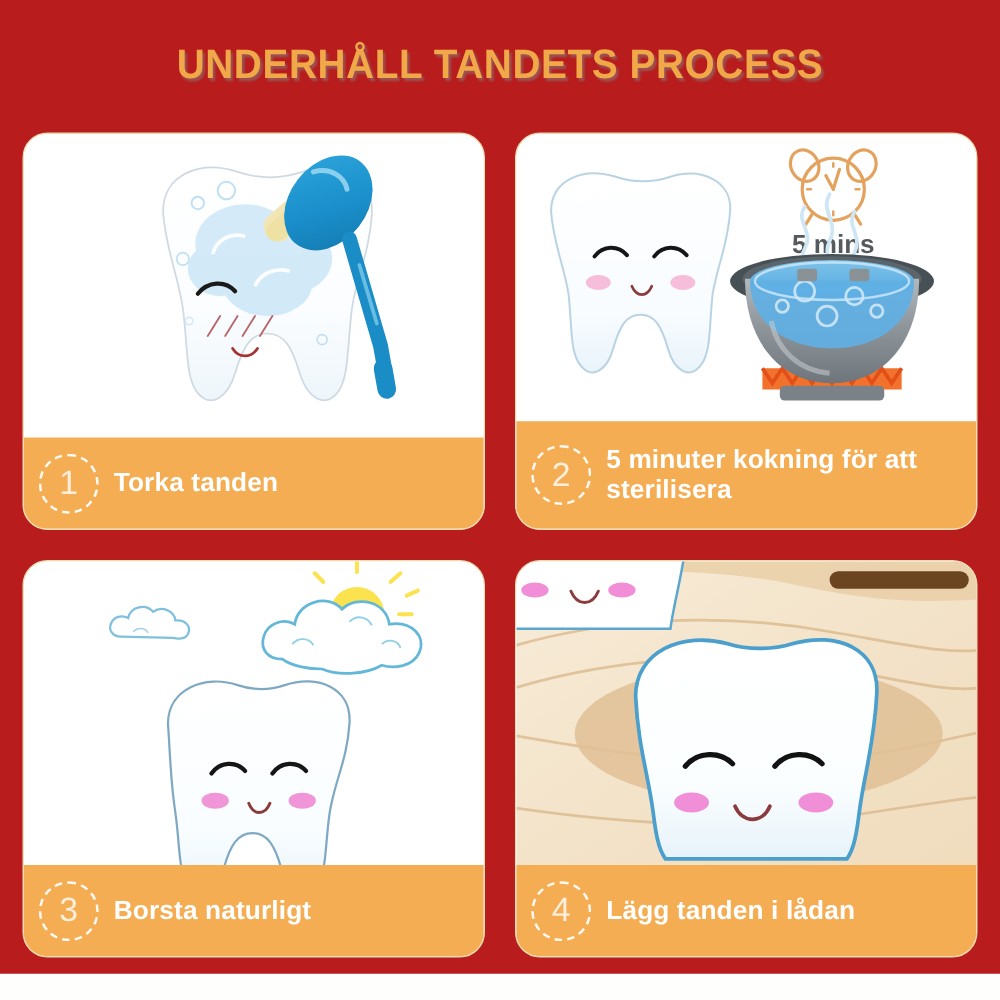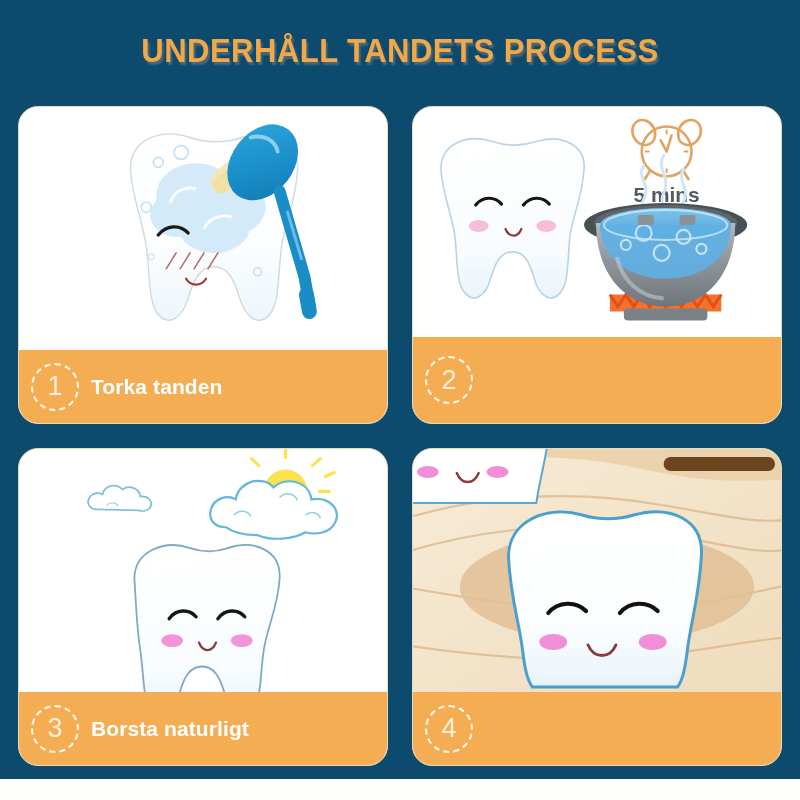--- a/index.html
+++ b/index.html
@@ -9,21 +9,21 @@
     height: 800px;
     background: #fefefc;
     font-family: "Liberation Sans", sans-serif;
     overflow: hidden;
   }
 
   #page {
     position: relative;
     width: 800px;
     height: 779px;
-    background: #0c4a6e;
+    background: #b91c1c;
   }
 
   
   #title {
     position: absolute;
     top: 32px;
     left: 0;
     width: 800px;
     text-align: center;
     font-size: 33px;
@@ -268,20 +268,21 @@
               <circle cx="290" cy="142" r="5"></circle>
             </g>
             <path d="M205 150 C210 174 228 190 252 192" fill="none" stroke="#c9ced1" stroke-width="4" opacity="0.55"></path>
             <rect x="226" y="108" width="16" height="10" rx="2" fill="#8a9296"></rect>
             <rect x="268" y="108" width="16" height="10" rx="2" fill="#8a9296"></rect>
           </g>
         </svg>
       </div>
       <div class="card-footer">
         <div class="step-badge">2</div>
+        <div class="step-label">5 minuter kokning för att sterilisera</div>
       </div>
     </div>
 
     <div class="card">
       <div class="card-art">
         <svg class="art-svg" viewBox="0 0 370 245">
           <defs>
             <linearGradient id="toothg3" x1="0" y1="0" x2="0" y2="1">
               <stop offset="0%" stop-color="#ffffff"></stop>
               <stop offset="70%" stop-color="#f9fdff"></stop>
@@ -386,17 +387,18 @@
             <path d="M136 164 C146 152 164 152 174 162" fill="none" stroke="#121212" stroke-width="4.2" stroke-linecap="round"></path>
             <path d="M208 164 C218 152 236 152 246 162" fill="none" stroke="#121212" stroke-width="4.2" stroke-linecap="round"></path>
             <ellipse cx="141" cy="193" rx="14" ry="8" fill="#ef7ad0" opacity="0.85"></ellipse>
             <ellipse cx="241" cy="193" rx="14" ry="8" fill="#ef7ad0" opacity="0.85"></ellipse>
             <path d="M176 196 C182 210 198 210 204 196" fill="none" stroke="#8b3b3b" stroke-width="3" stroke-linecap="round"></path>
           </g>
         </svg>
       </div>
       <div class="card-footer">
         <div class="step-badge">4</div>
+        <div class="step-label">Lägg tanden i lådan</div>
       </div>
     </div>
 
   </div>
 </div>
 
 </body></html>

